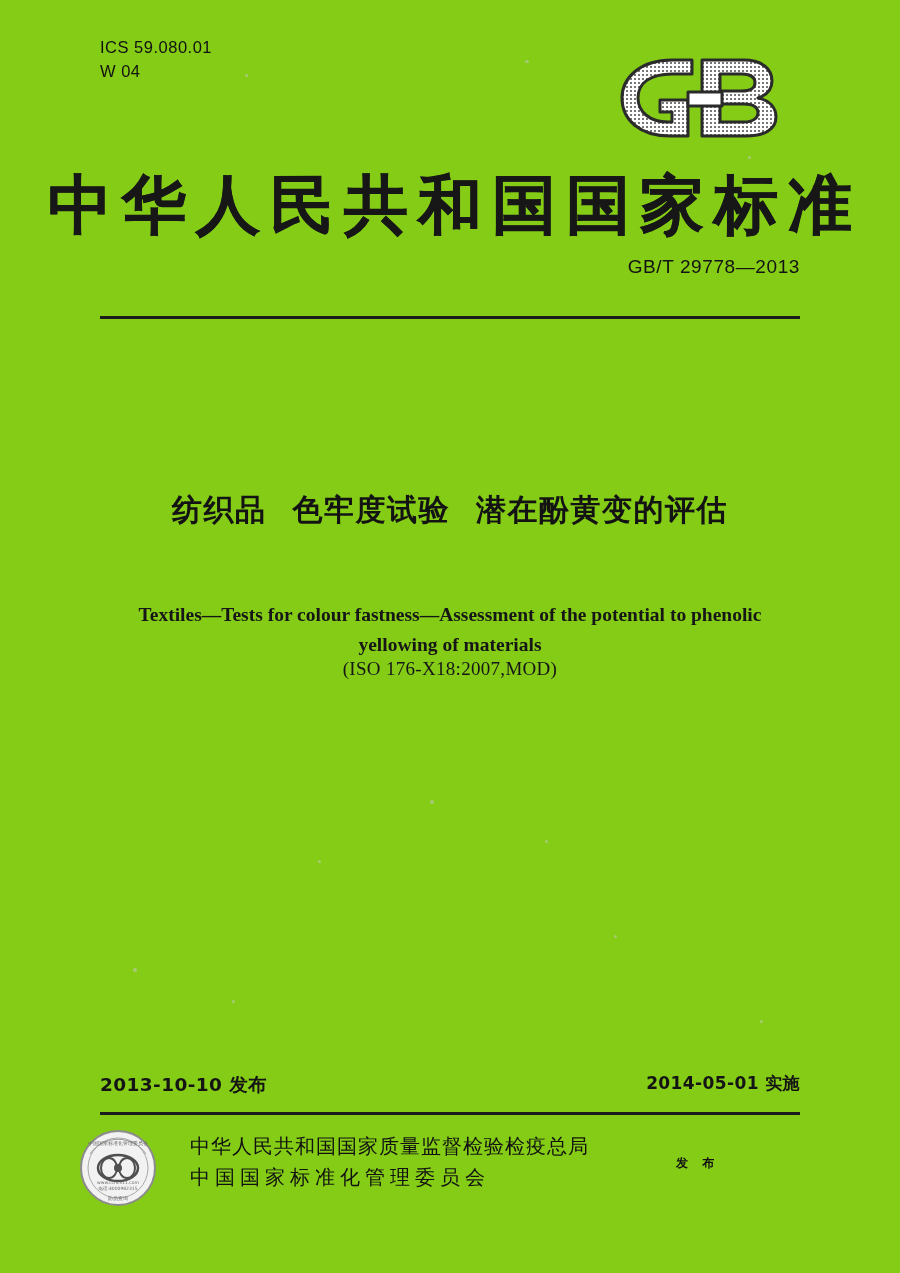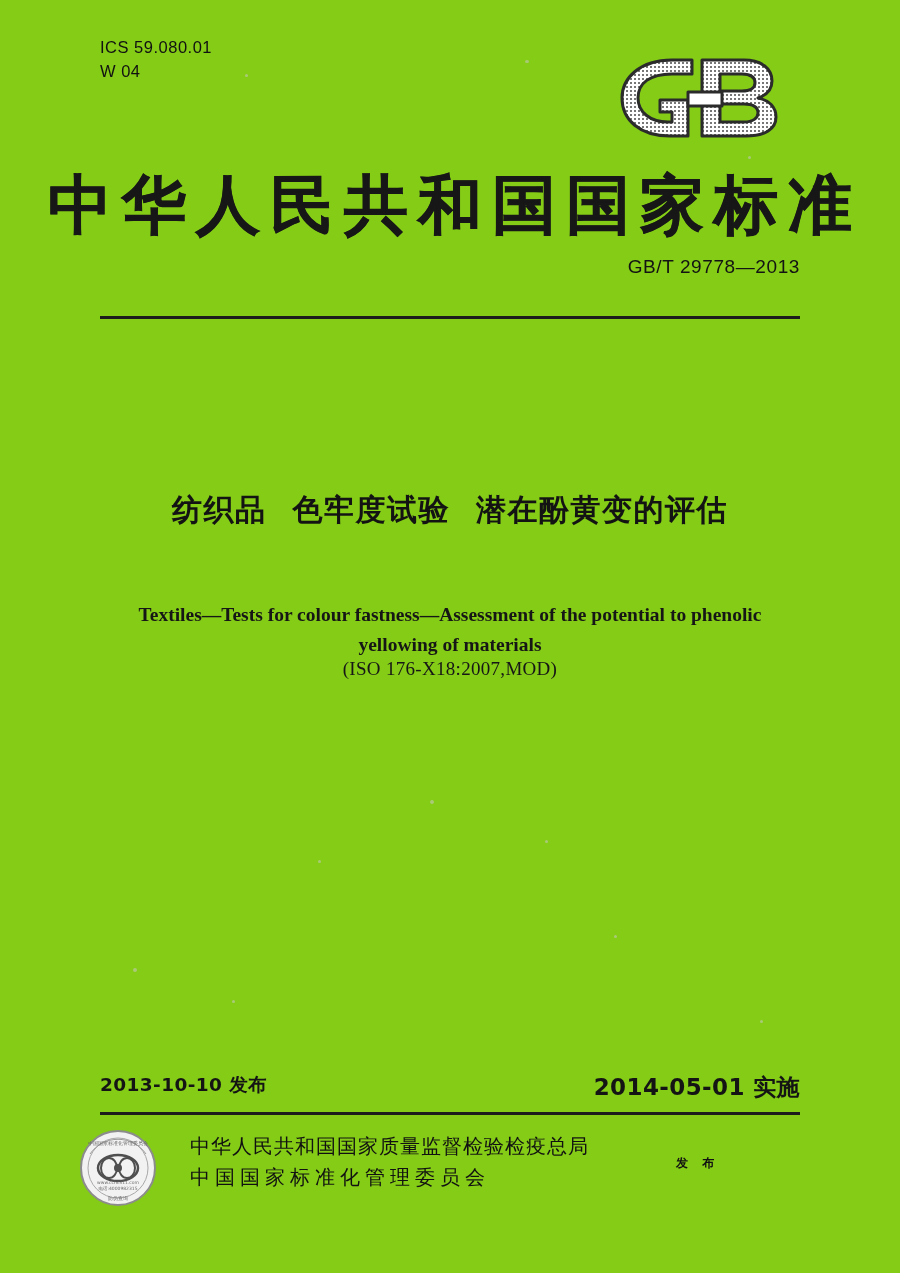--- a/index.html
+++ b/index.html
@@ -139,21 +139,21 @@
     font-size: 18.5px;
     font-weight: bold;
     letter-spacing: 0.4px;
     color: #141414;
   }
   .date-impl {
     position: absolute;
     right: 100px;
     top: 1072px;
     font-family: "DejaVu Sans", sans-serif;
-    font-size: 23px;
+    font-size: 17px;
     font-weight: bold;
     letter-spacing: 0.4px;
     color: #141414;
   }
 
   
   .rule-bottom {
     position: absolute;
     left: 100px;
     top: 1112px;

